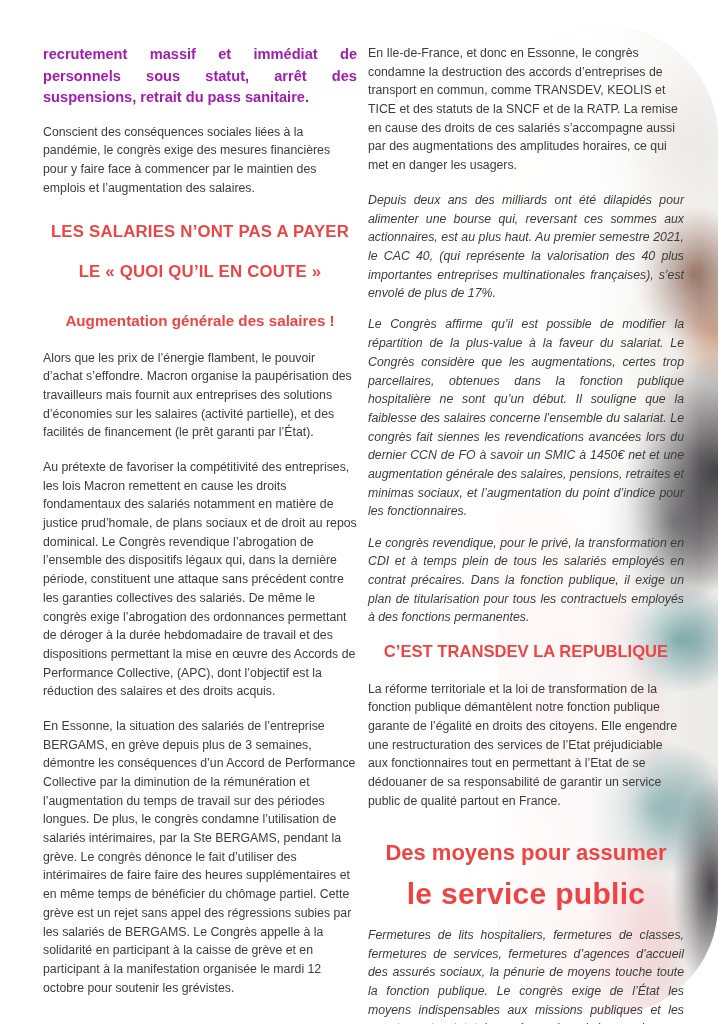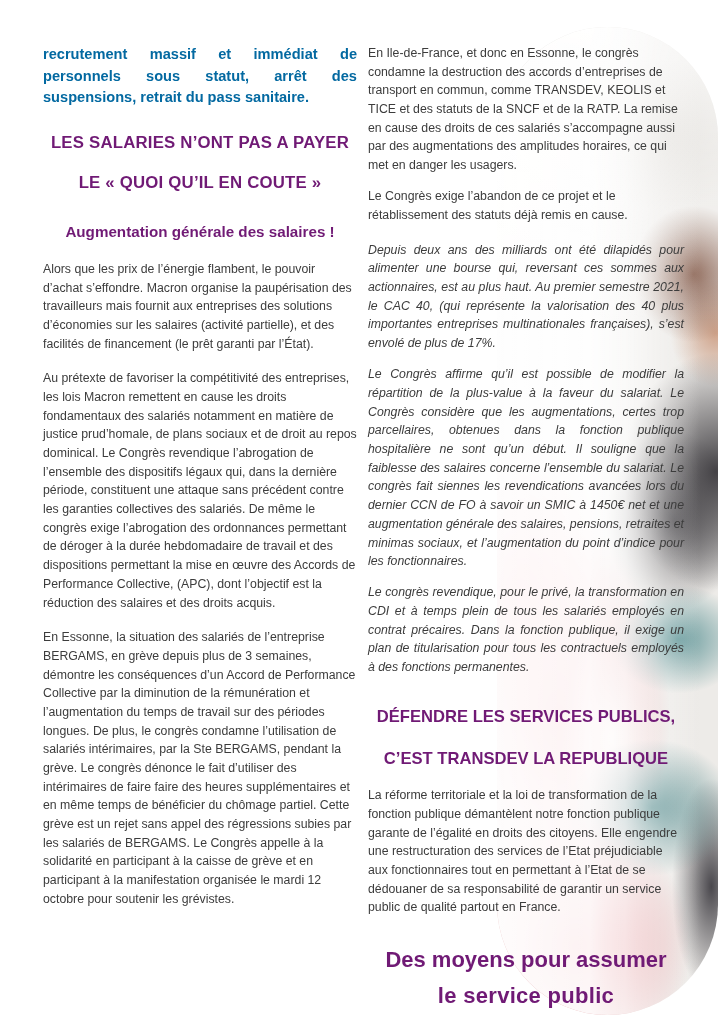--- a/index.html
+++ b/index.html
@@ -49,63 +49,62 @@
       linear-gradient(to bottom, rgba(255,255,255,0.55), rgba(255,255,255,0.28) 16%, rgba(255,255,255,0) 30%),
       linear-gradient(to right, rgba(255,255,255,0.95) 0, rgba(255,255,255,0.92) 42%, rgba(255,255,255,0.72) 58%, rgba(255,255,255,0.28) 76%, rgba(255,255,255,0) 92%);
   }
   
   .col{position:absolute;top:44px;z-index:1;font-size:12.3px;line-height:1.52;}
   .col-left{left:43px;width:314px;}
   .col-right{left:368px;width:316px;}
   p{margin:0 0 12.5px 0;}
   .jus{text-align:justify;font-style:italic;}
   .lead{
-    font-weight:bold;color:#0369a1;
+    font-weight:bold;color:#a21caf;
     font-size:14.6px;line-height:1.48;
     text-align:justify;
     margin-bottom:14px;
   }
-  .red{color:#701a75;font-weight:bold;text-align:center;}
+  .red{color:#ef4444;font-weight:bold;text-align:center;}
   .h-big{font-size:16.8px;line-height:1.25;letter-spacing:0.2px;margin:24px 0 19px 0;}
   .h-big2{margin-top:15px;}
   .h-mid{font-size:15.2px;margin:26px 0 17px 0;}
   .h-def{font-size:16.6px;margin:27px 0 17px 0;}
   .h-def2{margin-top:0;margin-bottom:15px;}
   .h-moyens{font-size:22px;margin:26px 0 7px 0;}
-  .h-service{font-size:22px;line-height:1.1;margin:0 0 16px 0;letter-spacing:0.3px;}
+  .h-service{font-size:30px;line-height:1.1;margin:0 0 16px 0;letter-spacing:0.3px;}
   .gap-top{margin-top:16px;}
 </style>
 </head>
 <body>
 
 <div class="page">
 
   <div class="photo"></div>
 
   <div class="col col-left">
     <p class="lead">recrutement massif et immédiat de personnels sous statut, arrêt des suspensions, retrait du pass sanitaire.</p>
+    <p>Conscient des conséquences sociales liées à la pandémie, le congrès exige des mesures financières pour y faire face à commencer par le maintien des emplois et l’augmentation des salaires.</p>
 
     <div class="red h-big">LES SALARIES N’ONT PAS A PAYER</div>
     <div class="red h-big h-big2">LE « QUOI QU’IL EN COUTE »</div>
 
     <div class="red h-mid">Augmentation générale des salaires !</div>
 
     <p>Alors que les prix de l’énergie flambent, le pouvoir d’achat s’effondre. Macron organise la paupérisation des travailleurs mais fournit aux entreprises des solutions d’économies sur les salaires (activité partielle), et des facilités de financement (le prêt garanti par l’État).</p>
     <p class="gap-top">Au prétexte de favoriser la compétitivité des entreprises, les lois Macron remettent en cause les droits fondamentaux des salariés notamment en matière de justice prud’homale, de plans sociaux et de droit au repos dominical. Le Congrès revendique l’abrogation de l’ensemble des dispositifs légaux qui, dans la dernière période, constituent une attaque sans précédent contre les garanties collectives des salariés. De même le congrès exige l’abrogation des ordonnances permettant de déroger à la durée hebdomadaire de travail et des dispositions permettant la mise en œuvre des Accords de Performance Collective, (APC), dont l’objectif est la réduction des salaires et des droits acquis.</p>
     <p class="gap-top">En Essonne, la situation des salariés de l’entreprise BERGAMS, en grève depuis plus de 3 semaines, démontre les conséquences d’un Accord de Performance Collective par la diminution de la rémunération et l’augmentation du temps de travail sur des périodes longues. De plus, le congrès condamne l’utilisation de salariés intérimaires, par la Ste BERGAMS, pendant la grève. Le congrès dénonce le fait d’utiliser des intérimaires de faire faire des heures supplémentaires et en même temps de bénéficier du chômage partiel. Cette grève est un rejet sans appel des régressions subies par les salariés de BERGAMS. Le Congrès appelle à la solidarité en participant à la caisse de grève et en participant à la manifestation organisée le mardi 12 octobre pour soutenir les grévistes.</p>
   </div>
 
   <div class="col col-right">
     <p>En Ile-de-France, et donc en Essonne, le congrès condamne la destruction des accords d’entreprises de transport en commun, comme TRANSDEV, KEOLIS et TICE et des statuts de la SNCF et de la RATP. La remise en cause des droits de ces salariés s’accompagne aussi par des augmentations des amplitudes horaires, ce qui met en danger les usagers.</p>
-    <p>Le Congrès exige l’abandon de ce projet et le rétablissement des statuts déjà remis en cause.</p>
     <p class="jus gap-top">Depuis deux ans des milliards ont été dilapidés pour alimenter une bourse qui, reversant ces sommes aux actionnaires, est au plus haut. Au premier semestre 2021, le CAC 40, (qui représente la valorisation des 40 plus importantes entreprises multinationales françaises), s’est envolé de plus de 17%.</p>
     <p class="jus">Le Congrès affirme qu’il est possible de modifier la répartition de la plus-value à la faveur du salariat. Le Congrès considère que les augmentations, certes trop parcellaires, obtenues dans la fonction publique hospitalière ne sont qu’un début. Il souligne que la faiblesse des salaires concerne l’ensemble du salariat. Le congrès fait siennes les revendications avancées lors du dernier CCN de FO à savoir un SMIC à 1450€ net et une augmentation générale des salaires, pensions, retraites et minimas sociaux, et l’augmentation du point d’indice pour les fonctionnaires.</p>
     <p class="jus">Le congrès revendique, pour le privé, la transformation en CDI et à temps plein de tous les salariés employés en contrat précaires. Dans la fonction publique, il exige un plan de titularisation pour tous les contractuels employés à des fonctions permanentes.</p>
 
-    <div class="red h-def">DÉFENDRE LES SERVICES PUBLICS,</div>
     <div class="red h-def h-def2">C’EST TRANSDEV LA REPUBLIQUE</div>
 
     <p>La réforme territoriale et la loi de transformation de la fonction publique démantèlent notre fonction publique garante de l’égalité en droits des citoyens. Elle engendre une restructuration des services de l’Etat préjudiciable aux fonctionnaires tout en permettant à l’Etat de se dédouaner de sa responsabilité de garantir un service public de qualité partout en France.</p>
 
     <div class="red h-moyens">Des moyens pour assumer</div>
     <div class="red h-service">le service public</div>
 
     <p class="jus">Fermetures de lits hospitaliers, fermetures de classes, fermetures de services, fermetures d’agences d’accueil des assurés sociaux, la pénurie de moyens touche toute la fonction publique. Le congrès exige de l’État les moyens indispensables aux missions publiques et les recrutements statutaires nécessaires à leurs mises en œuvre et le dégel du point d’indice, à l’arrêt depuis 2010.</p>
   </div>
 

